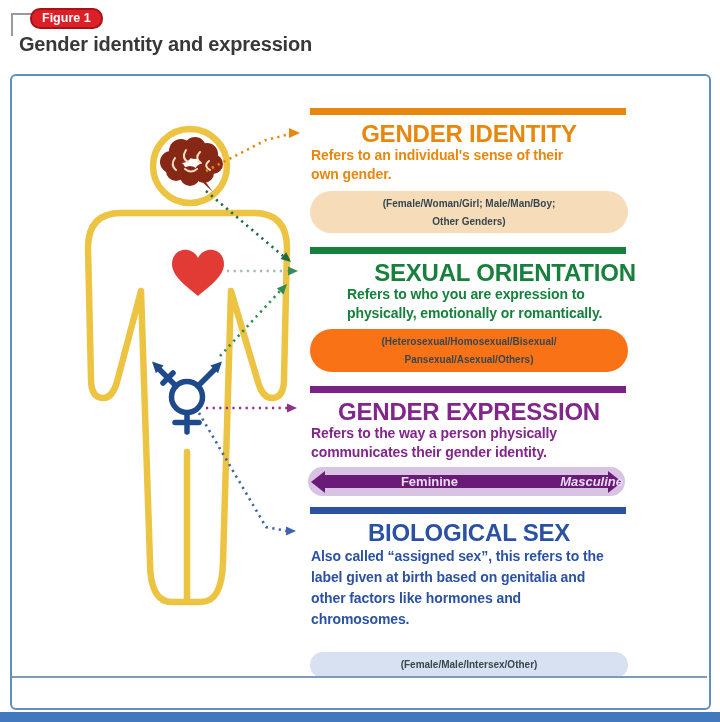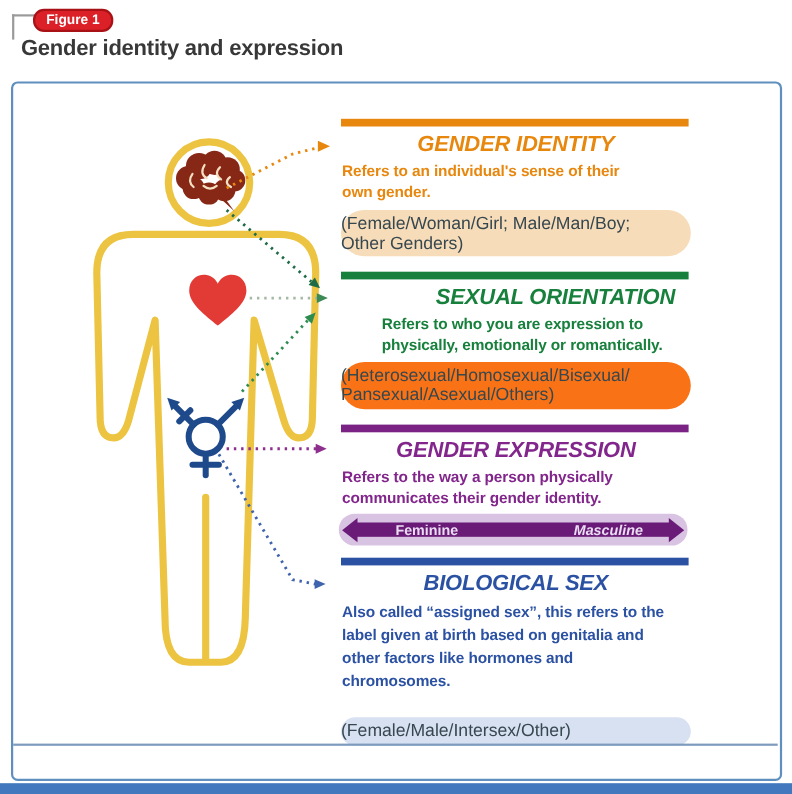--- a/index.html
+++ b/index.html
@@ -16,40 +16,40 @@
 
   
   .panel{top:74px;left:10px;width:697px;height:632px;border:2px solid #5e8fbf;border-radius:6px;}
   .divider{top:676px;left:12px;width:695px;border-top:2px solid #7e9bbe;}
   .source{top:686px;left:26px;width:684px;font-size:12px;color:#4a4a4a;white-space:nowrap;}
   .source b{color:#141414;}
   .bottomstrip{top:712px;left:0;width:720px;height:10px;background:#4178be;}
 
   
   .bar{left:310px;width:316px;height:7px;}
-  .heading{left:310px;width:318px;text-align:center;font-size:20px;font-weight:bold;letter-spacing:-0.2px;font-style:italic;}
+  .heading{left:310px;width:318px;text-align:center;font-size:24px;font-weight:bold;letter-spacing:-0.2px;}
   .desc{left:311px;width:330px;font-size:14px;font-weight:bold;line-height:19px;white-space:pre-line;letter-spacing:-0.1px;}
-  .pill{left:310px;width:318px;text-align:left;font-size:16px;font-weight:normal;color:#37474f;
+  .pill{left:310px;width:318px;text-align:center;font-size:10px;font-weight:bold;color:#37474f;
         white-space:pre-line;box-sizing:border-box;}
   .c1{color:#e8870e;} .b1{background:#e8870e;}
   .c2{color:#17803c;margin-left:36px;} .b2{background:#17803c;}
   .c3{color:#82268c;} .b3{background:#7a2384;}
   .c4{color:#2b51a3;} .b4{background:#2b51a3;}
   .pill1{top:191px;height:42px;border-radius:21px;background:#f6dcb9;line-height:17.5px;padding-top:4px;}
   .pill2{top:329px;height:43px;border-radius:22px;background:#f97316;line-height:17.5px;padding-top:4px;}
   .pill4{top:652px;height:26px;border-radius:13px;background:#d8e1f2;line-height:25px;}
   .desc4{line-height:21px;}
 
   
   .scale{top:467px;left:308px;width:317px;height:29px;border-radius:15px;background:#d9c3e2;}
   .scale-bar{position:absolute;left:14px;right:14px;top:8px;height:13px;background:#6a1b78;}
   .tri{position:absolute;width:0;height:0;border-top:11px solid transparent;border-bottom:11px solid transparent;top:3.5px;}
   .tri-l{left:3px;border-right:14px solid #6a1b78;}
   .tri-r{right:3px;border-left:14px solid #6a1b78;}
-  .scale-label{position:absolute;top:7px;font-size:13px;font-weight:bold;color:#eadcf2;text-align:center;}
+  .scale-label{position:absolute;top:7px;font-size:13px;font-weight:bold;color:#eadcf2;text-align:right;}
   .fem{left:10px;width:140px;}
   .mas{left:175px;width:140px;font-style:italic;}
 </style>
 </head>
 <body>
 
 <div id="page">
 
   <div class="abs panel"></div>
 

